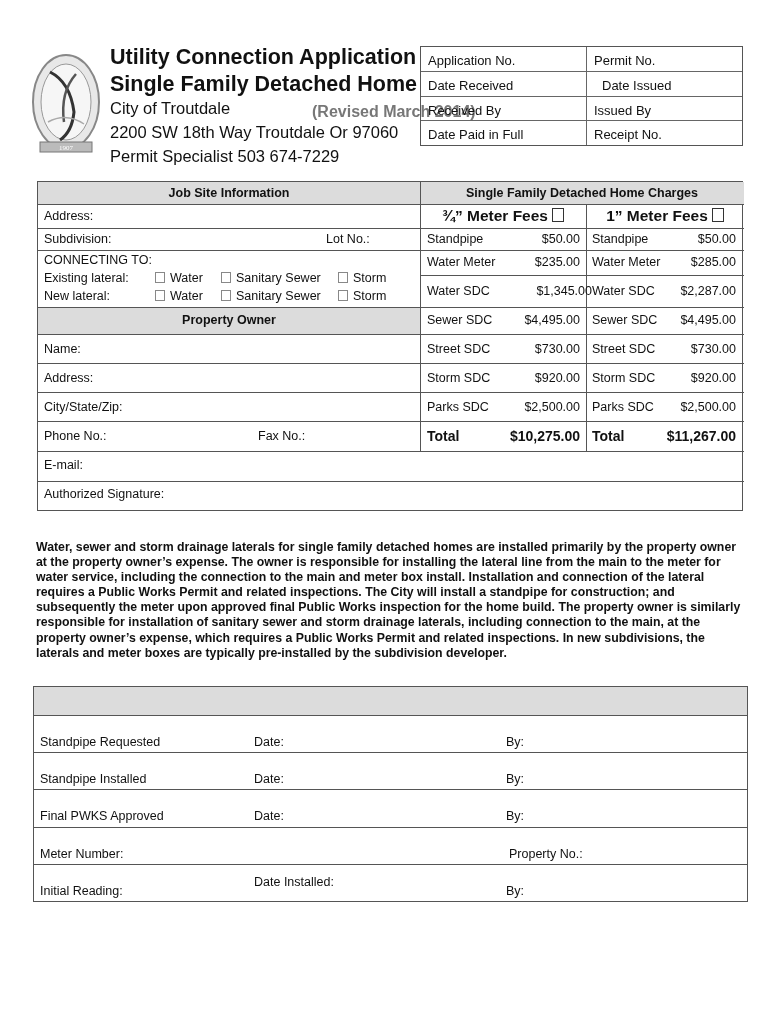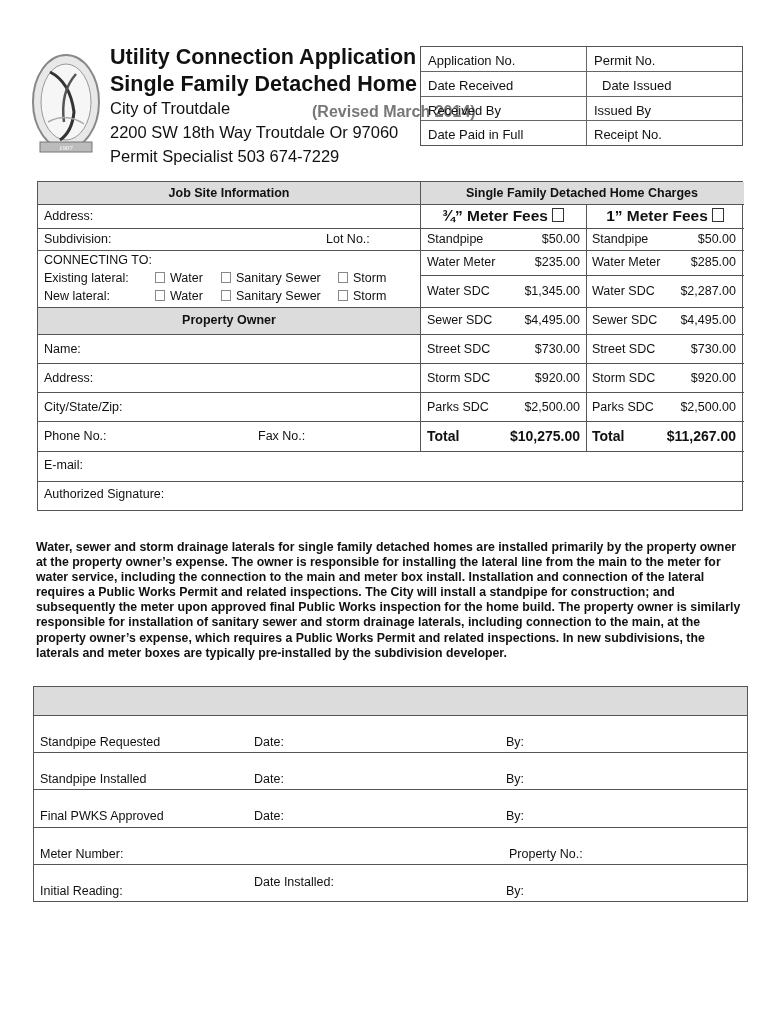--- a/index.html
+++ b/index.html
@@ -129,21 +129,21 @@
 
   <div class="big" style="left:382px;width:166px;top:25px"><span>¾” Meter Fees</span><span class="chk-lg"></span></div>
   <div class="big" style="left:548px;width:158px;top:25px"><span>1” Meter Fees</span><span class="chk-lg"></span></div>
 
   <div>
     <div class="lbl" style="left:389px;top:50px">Standpipe</div>
     <div class="amt" style="left:382px;width:160px;top:50px">$50.00</div>
     <div class="lbl" style="left:389px;top:73px">Water Meter</div>
     <div class="amt" style="left:382px;width:160px;top:73px">$235.00</div>
     <div class="lbl" style="left:389px;top:102px">Water SDC</div>
-    <div class="amt" style="left:382px;width:160px;top:102px">$1,345.00</div>
+    <div class="amt" style="left:394px;width:160px;top:102px">$1,345.00</div>
     <div class="lbl" style="left:389px;top:131px">Sewer SDC</div>
     <div class="amt" style="left:382px;width:160px;top:131px">$4,495.00</div>
     <div class="lbl" style="left:389px;top:160px">Street SDC</div>
     <div class="amt" style="left:382px;width:160px;top:160px">$730.00</div>
     <div class="lbl" style="left:389px;top:189px">Storm SDC</div>
     <div class="amt" style="left:382px;width:160px;top:189px">$920.00</div>
     <div class="lbl" style="left:389px;top:218px">Parks SDC</div>
     <div class="amt" style="left:382px;width:160px;top:218px">$2,500.00</div>
     <div class="lbl tot" style="left:389px;top:246px">Total</div>
     <div class="amt tot" style="left:382px;width:160px;top:246px">$10,275.00</div>

